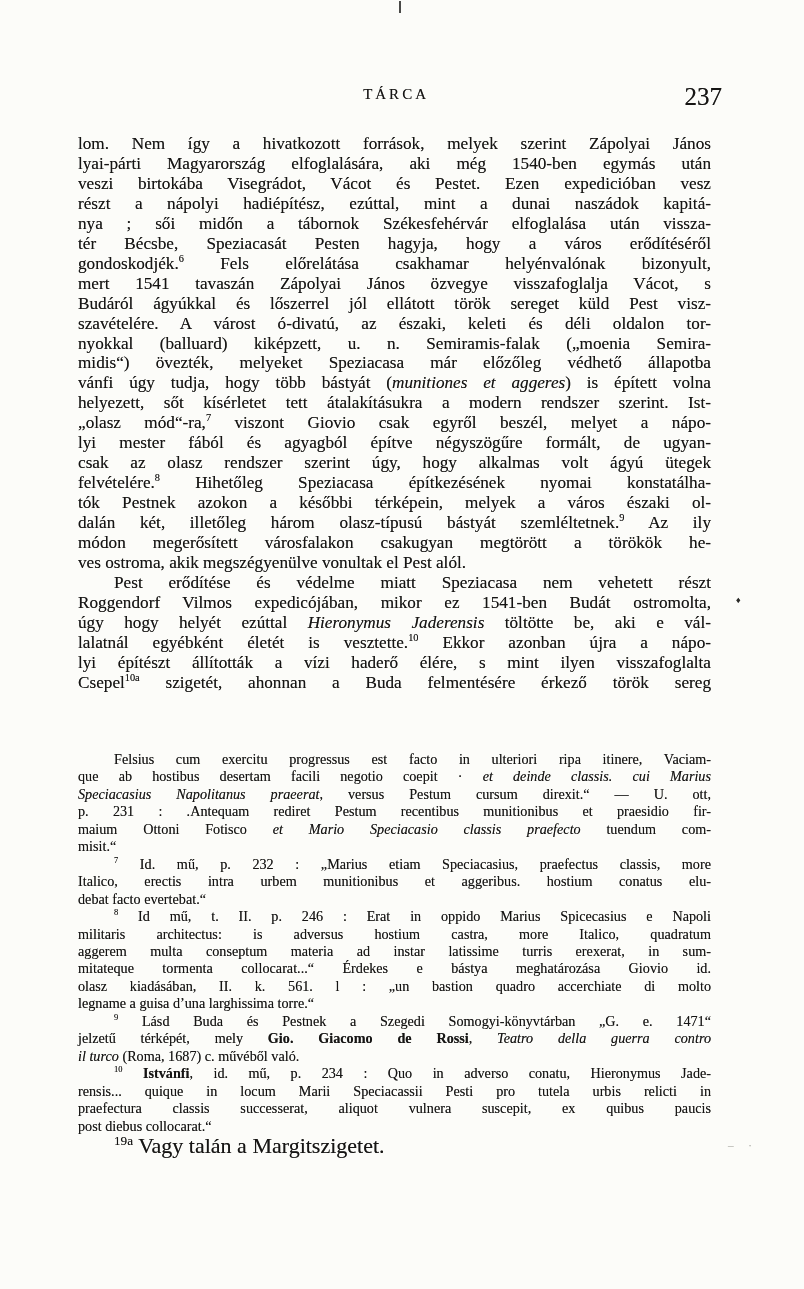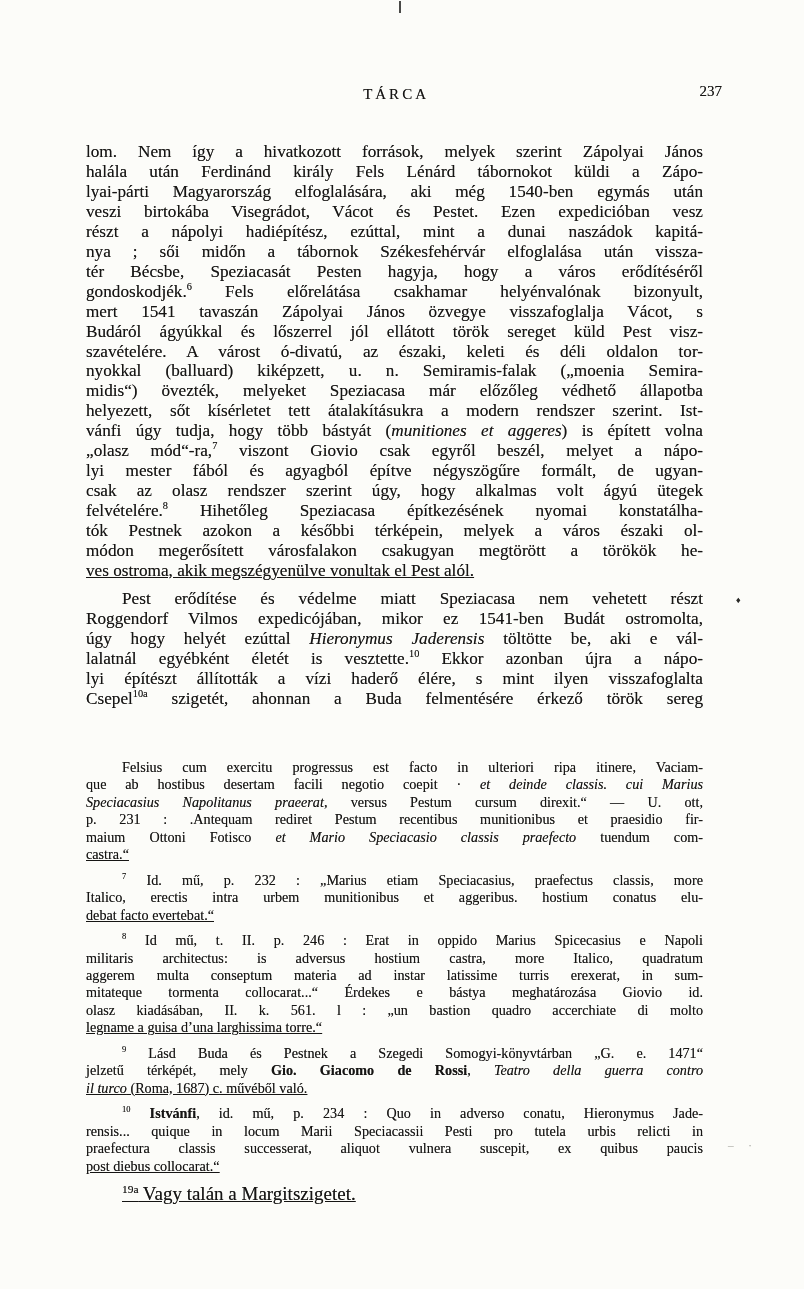--- a/index.html
+++ b/index.html
@@ -27,49 +27,48 @@
   .running-head .title {
     position: absolute;
     left: 50%; transform: translateX(-56%);
     top: 3px;
     font-size: 15px;
     letter-spacing: 3px;
   }
   .running-head .pageno {
     position: absolute;
     right: 0; top: 0;
-    font-size: 15px;
+    font-size: 25px;
   }
   .bodytext {
     position: absolute;
     top: 134px; left: 78px;
     width: 633px;
     font-size: 17.2px;
     line-height: 19.95px;
   }
   .footnotes {
     position: absolute;
     top: 751px; left: 78px;
     width: 633px;
     font-size: 14.2px;
     line-height: 17.45px;
   }
-  .para { margin: 8px; }
+  .para { margin: 0; }
   .line {
     text-align: justify;
     text-align-last: justify;
   }
   .line.lastline {
     text-align: justify;
     text-align-last: left;
-    text-decoration: underline;
   }
   .para.indent .line:first-child { text-indent: 36px; }
   .para.large {
-    font-size: 19px;
+    font-size: 22px;
     line-height: 21px;
   }
   sup {
     font-size: 60%;
     vertical-align: super;
     line-height: 0;
     letter-spacing: 0;
   }
   .margin-mark {
     position: absolute;
@@ -93,60 +92,60 @@
   <div class="top-tick"></div>
 
   <div class="running-head">
     <span class="title">TÁRCA</span>
     <span class="pageno">237</span>
   </div>
 
   <div class="bodytext">
       <div class="para">
         <div class="line">lom. Nem így a hivatkozott források, melyek szerint Zápolyai János</div>
-        <div class="line">halála után Ferdinánd király Fels Lénárd tábornokot küldi a Zápo-</div>
         <div class="line">lyai-párti Magyarország elfoglalására, aki még 1540-ben egymás után</div>
         <div class="line">veszi birtokába Visegrádot, Vácot és Pestet. Ezen expedicióban vesz</div>
         <div class="line">részt a nápolyi hadiépítész, ezúttal, mint a dunai naszádok kapitá-</div>
         <div class="line">nya ; sői midőn a tábornok Székesfehérvár elfoglalása után vissza-</div>
         <div class="line">tér Bécsbe, Speziacasát Pesten hagyja, hogy a város erődítéséről</div>
         <div class="line">gondoskodjék.<sup>6</sup> Fels előrelátása csakhamar helyénvalónak bizonyult,</div>
         <div class="line">mert 1541 tavaszán Zápolyai János özvegye visszafoglalja Vácot, s</div>
         <div class="line">Budáról ágyúkkal és lőszerrel jól ellátott török sereget küld Pest visz-</div>
         <div class="line">szavételére. A várost ó-divatú, az északi, keleti és déli oldalon tor-</div>
         <div class="line">nyokkal (balluard) kiképzett, u. n. Semiramis-falak („moenia Semira-</div>
         <div class="line">midis“) övezték, melyeket Speziacasa már előzőleg védhető állapotba</div>
+        <div class="line">vánfi úgy tudja, hogy több bástyát (<i>munitiones et aggeres</i>) is épített volna</div>
         <div class="line">helyezett, sőt kísérletet tett átalakításukra a modern rendszer szerint. Ist-</div>
-        <div class="line">vánfi úgy tudja, hogy több bástyát (<i>munitiones et aggeres</i>) is épített volna</div>
         <div class="line">„olasz mód“-ra,<sup>7</sup> viszont Giovio csak egyről beszél, melyet a nápo-</div>
         <div class="line">lyi mester fából és agyagból építve négyszögűre formált, de ugyan-</div>
         <div class="line">csak az olasz rendszer szerint úgy, hogy alkalmas volt ágyú ütegek</div>
         <div class="line">felvételére.<sup>8</sup> Hihetőleg Speziacasa építkezésének nyomai konstatálha-</div>
         <div class="line">tók Pestnek azokon a későbbi térképein, melyek a város északi ol-</div>
+        <div class="line">dalán két, illetőleg három olasz-típusú bástyát szemléltetnek.<sup>9</sup> Az ily</div>
         <div class="line">módon megerősített városfalakon csakugyan megtörött a törökök he-</div>
         <div class="line lastline">ves ostroma, akik megszégyenülve vonultak el Pest alól.</div>
       </div>
       <div class="para indent">
         <div class="line">Pest erődítése és védelme miatt Speziacasa nem vehetett részt</div>
         <div class="line">Roggendorf Vilmos expedicójában, mikor ez 1541-ben Budát ostromolta,</div>
         <div class="line">úgy hogy helyét ezúttal <i>Hieronymus Jaderensis</i> töltötte be, aki e vál-</div>
         <div class="line">lalatnál egyébként életét is vesztette.<sup>10</sup> Ekkor azonban újra a nápo-</div>
         <div class="line">lyi építészt állították a vízi haderő élére, s mint ilyen visszafoglalta</div>
         <div class="line">Csepel<sup>10a</sup> szigetét, ahonnan a Buda felmentésére érkező török sereg</div>
       </div>
     </div>
 
   <div class="footnotes">
       <div class="para indent">
         <div class="line">Felsius cum exercitu progressus est facto in ulteriori ripa itinere, Vaciam-</div>
         <div class="line">que ab hostibus desertam facili negotio coepit · <i>et deinde classis. cui Marius</i></div>
         <div class="line"><i>Speciacasius Napolitanus praeerat</i>, versus Pestum cursum direxit.“ — U. ott,</div>
         <div class="line">p. 231 : .Antequam rediret Pestum recentibus munitionibus et praesidio fir-</div>
         <div class="line">maium Ottoni Fotisco <i>et Mario Speciacasio classis praefecto</i> tuendum com-</div>
-        <div class="line lastline">castra.“</div>
+        <div class="line lastline">misit.“</div>
       </div>
       <div class="para indent">
         <div class="line"><sup>7</sup> Id. mű, p. 232 : „Marius etiam Speciacasius, praefectus classis, more</div>
         <div class="line">Italico, erectis intra urbem munitionibus et aggeribus. hostium conatus elu-</div>
         <div class="line lastline">debat facto evertebat.“</div>
       </div>
       <div class="para indent">
         <div class="line"><sup>8</sup> Id mű, t. II. p. 246 : Erat in oppido Marius Spicecasius e Napoli</div>
         <div class="line">militaris architectus: is adversus hostium castra, more Italico, quadratum</div>
         <div class="line">aggerem multa conseptum materia ad instar latissime turris erexerat, in sum-</div>

